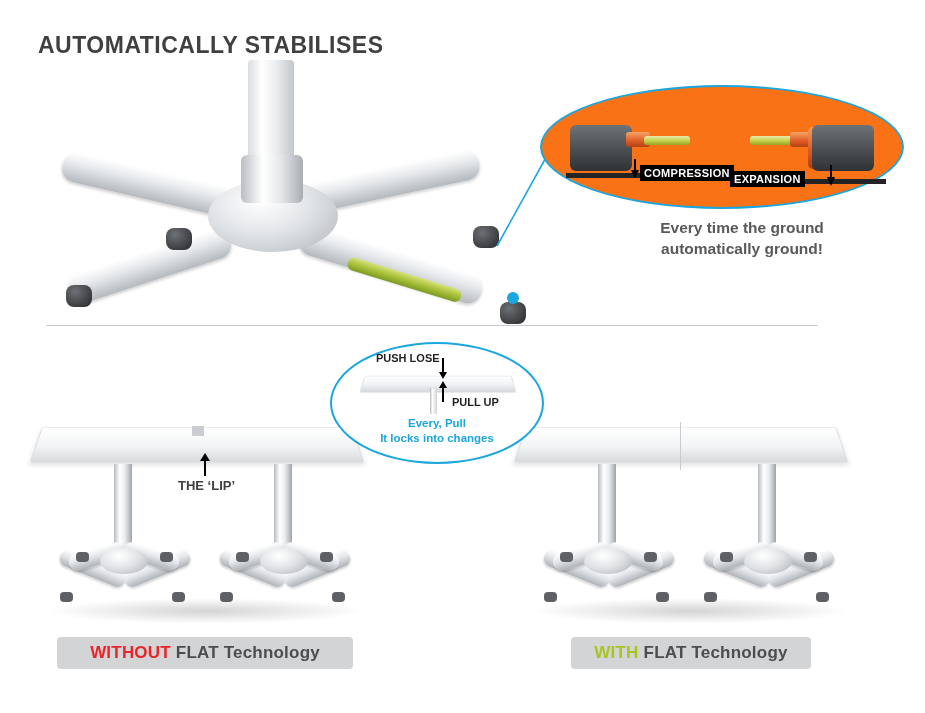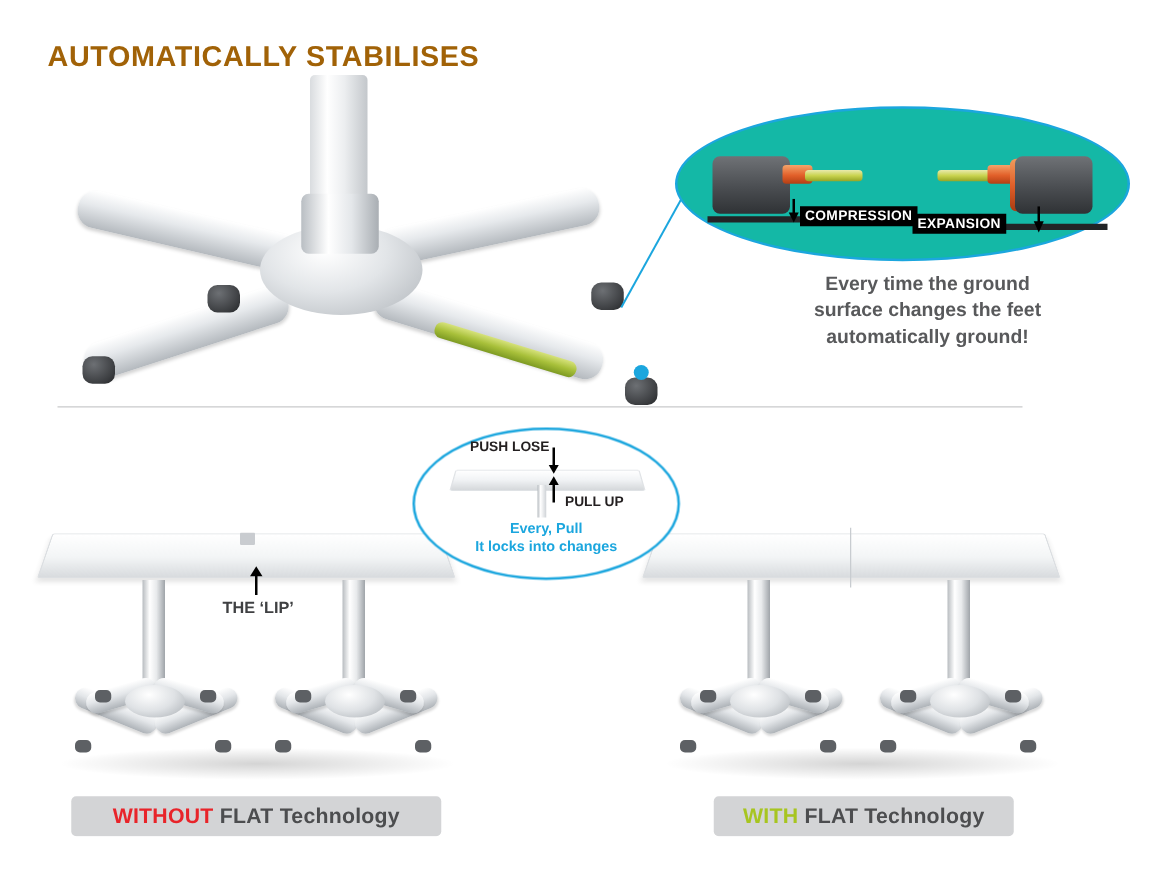--- a/index.html
+++ b/index.html
@@ -18,21 +18,21 @@
     position: relative;
     width: 925px;
     height: 713px;
     background: #ffffff;
   }
 
   
   .heading {
     position: absolute;
     font-weight: bold;
-    color: #a16207;
+    color: #404040;
     letter-spacing: 0.5px;
   }
   #heading-auto {
     left: 38px;
     top: 32px;
     font-size: 23px;
   }
   #heading-lip {
     left: 38px;
     top: 364px;
@@ -139,21 +139,21 @@
 
   
   #top-ellipse {
     position: absolute;
     left: 540px;
     top: 85px;
     width: 360px;
     height: 120px;
     border: 2px solid #1ba6de;
     border-radius: 50%;
-    background: #14b8a6;
+    background: #f97316;
   }
   .mech {
     position: absolute;
     top: 22px;
     width: 120px;
     height: 70px;
   }
   #mech-left  { left: 28px; }
   #mech-right { left: 208px; }
   .mech-body {
@@ -480,21 +480,20 @@
       <polygon points="1,11 9,11 5,19" fill="#000"></polygon>
     </svg>
     <svg style="position:absolute;left:284px;top:78px;width:12px;height:22px;">
       <line x1="5" y1="0" x2="5" y2="13" stroke="#000" stroke-width="2"></line>
       <polygon points="1,12 9,12 5,21" fill="#000"></polygon>
     </svg>
   </div>
 
   <div id="caption-adjust">
     <div>Every time the ground</div>
-    <div>surface changes the feet</div>
     <div>automatically ground!</div>
   </div>
 
   <div id="divider"></div>
 
 
   <div class="table-group" id="table-without">
     <div class="shadow-ellipse" style="left:10px;top:186px;width:320px;height:26px;"></div>
     <div class="tabletop" style="left:0px;"></div>
     <div class="lip-step"></div>

